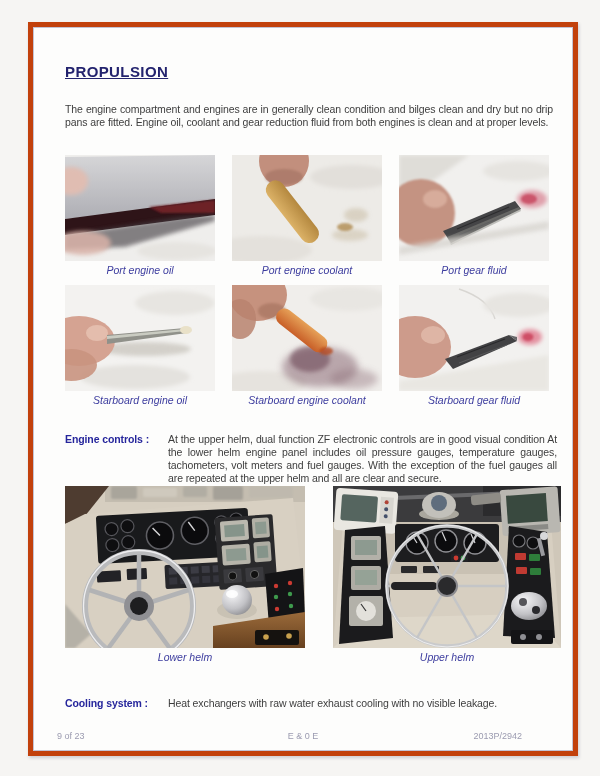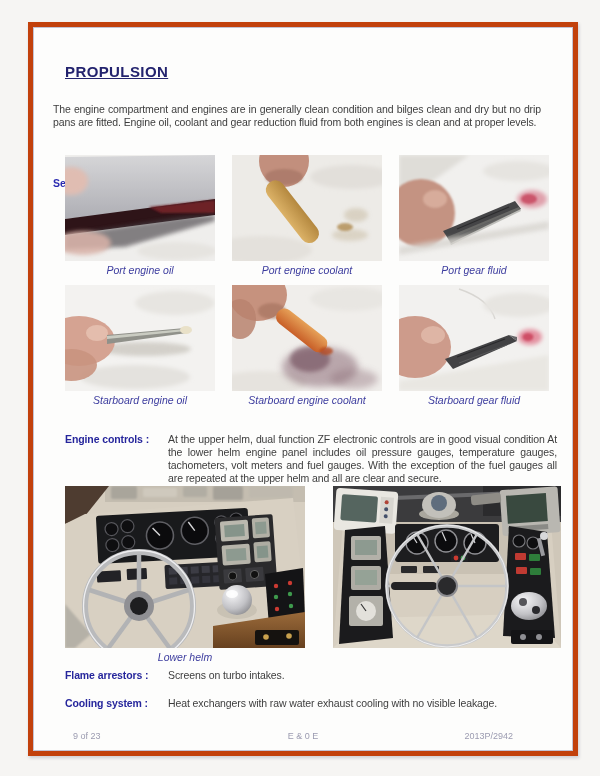--- a/index.html
+++ b/index.html
@@ -15,21 +15,21 @@
     background:#fdfdfc;
     border:5px solid #c2410c;
     box-shadow:0 0 0 1px #c4c3d4 inset, 1px 2px 3px rgba(90,90,120,.25);
   }
   .page-title{
     position:absolute;left:32px;top:36px;margin:0;
     font-size:15px;font-weight:bold;letter-spacing:.4px;
     color:#23236e;text-decoration:underline;
   }
   .intro{
-    position:absolute;left:20px;top:76px;width:488px;margin:0;
+    position:absolute;left:32px;top:76px;width:488px;margin:0;
     font-size:10.5px;line-height:13px;letter-spacing:-0.1px;
     text-align:justify;color:#3d3d3d;
   }
   .comment-link{display:block;color:#2b2bb0;font-weight:bold;cursor:pointer;margin-top:48px;}
   .photo-row{position:absolute;left:32px;display:flex;gap:17px;}
   .photo-row.row1{top:128px;}
   .photo-row.row2{top:258px;}
   figure{margin:0;}
   .fluid-fig{width:150px;}
   .fluid-fig svg{display:block;width:150px;height:106px;background:#efeeec;}
@@ -45,23 +45,23 @@
   .section .label{
     flex:0 0 103px;font-weight:bold;color:#26269c;white-space:nowrap;
   }
   .section .text{flex:1;color:#3d3d3d;text-align:justify;}
   .section.engine-controls{top:406px;}
   .section.flame-arrestors{top:642px;}
   .section.cooling-system{top:670px;}
   .helm-row{position:absolute;left:32px;top:459px;display:flex;gap:28px;}
   .helm-fig svg{display:block;height:162px;}
   .footer{position:absolute;left:0;top:704px;width:100%;font-size:9px;color:#9b9bb0;}
-  .footer .left{position:absolute;left:40px;top:0;}
+  .footer .left{position:absolute;left:24px;top:0;}
   .footer .center{position:absolute;left:50%;transform:translateX(-50%);top:0;text-align:center;}
-  .footer .right{position:absolute;right:60px;top:0;}
+  .footer .right{position:absolute;right:51px;top:0;}
   .defs-svg{position:absolute;width:0;height:0;}
 </style>
 </head>
 <body>
 
 <svg class="defs-svg" aria-hidden="true">
   <defs>
     <linearGradient id="gcard" x1="0" y1="0" x2="0" y2="1">
       <stop offset="0" stop-color="#d6d6d8"></stop>
         <stop offset="1" stop-color="#aeaeb4"></stop>
@@ -370,27 +370,24 @@
           <line x1="114" y1="100" x2="174" y2="100" stroke="#c4c5c7" stroke-width="2.5"></line>
           <line x1="114" y1="100" x2="144" y2="152" stroke="#c4c5c7" stroke-width="2.5"></line>
           <line x1="114" y1="100" x2="84" y2="152" stroke="#c4c5c7" stroke-width="2.5"></line>
           <line x1="114" y1="100" x2="54" y2="100" stroke="#c4c5c7" stroke-width="2.5"></line>
           <line x1="114" y1="100" x2="84" y2="48" stroke="#c4c5c7" stroke-width="2.5"></line>
           <line x1="114" y1="100" x2="144" y2="48" stroke="#c4c5c7" stroke-width="2.5"></line>
           <rect x="58" y="96" width="46" height="8" rx="4" fill="#232325"></rect>
           <circle cx="114" cy="100" r="10" fill="#2a2a2c" stroke="#8a8a8e" stroke-width="2"></circle>
         </g>
       </svg>
-    </figure>
-  </div>
-
-  <div class="section flame-arrestors">
-    <div class="label">Flame arrestors :</div>
-    <div class="text">Screens on turbo intakes.</div>
-  </div>
+      <figcaption>Upper helm</figcaption>
+    </figure>
+  </div>
+
 
   <div class="section cooling-system">
     <div class="label">Cooling system :</div>
     <div class="text">Heat exchangers with raw water exhaust cooling with no visible leakage.</div>
   </div>
 
   <div class="footer">
     <span class="left">9 of 23</span>
     <span class="center">E &amp; 0 E</span>
     <span class="right">2013P/2942</span>

